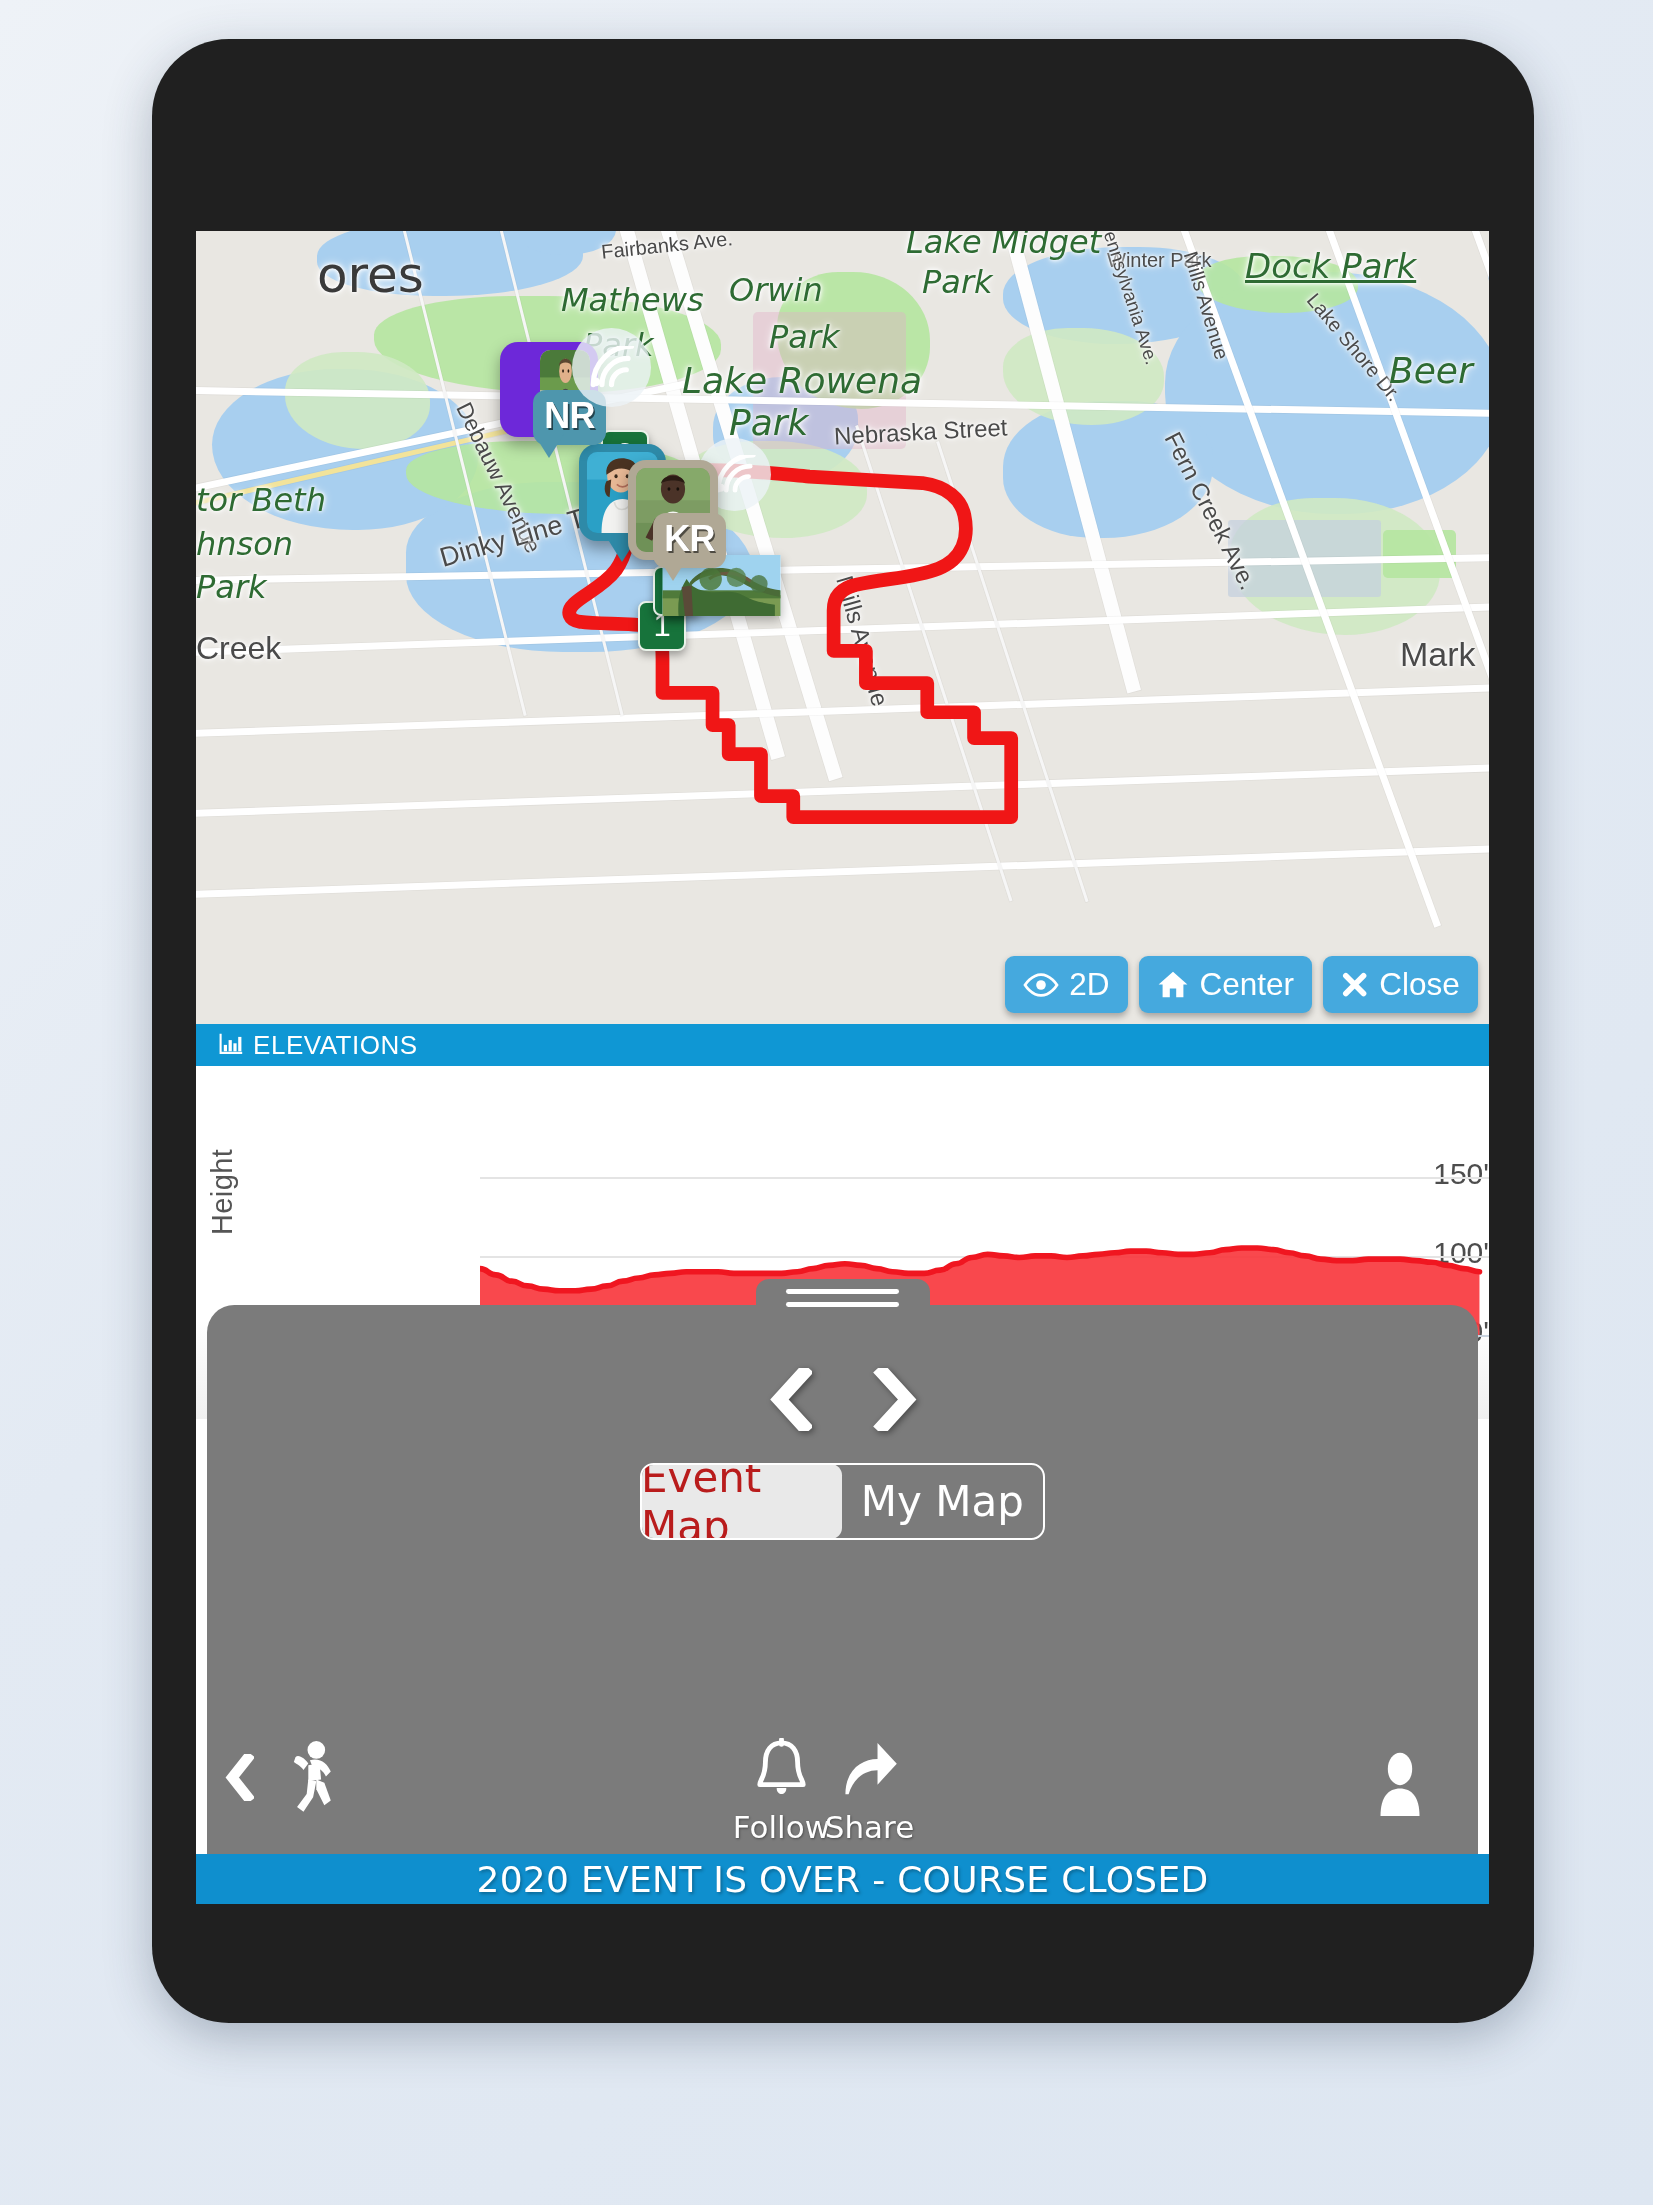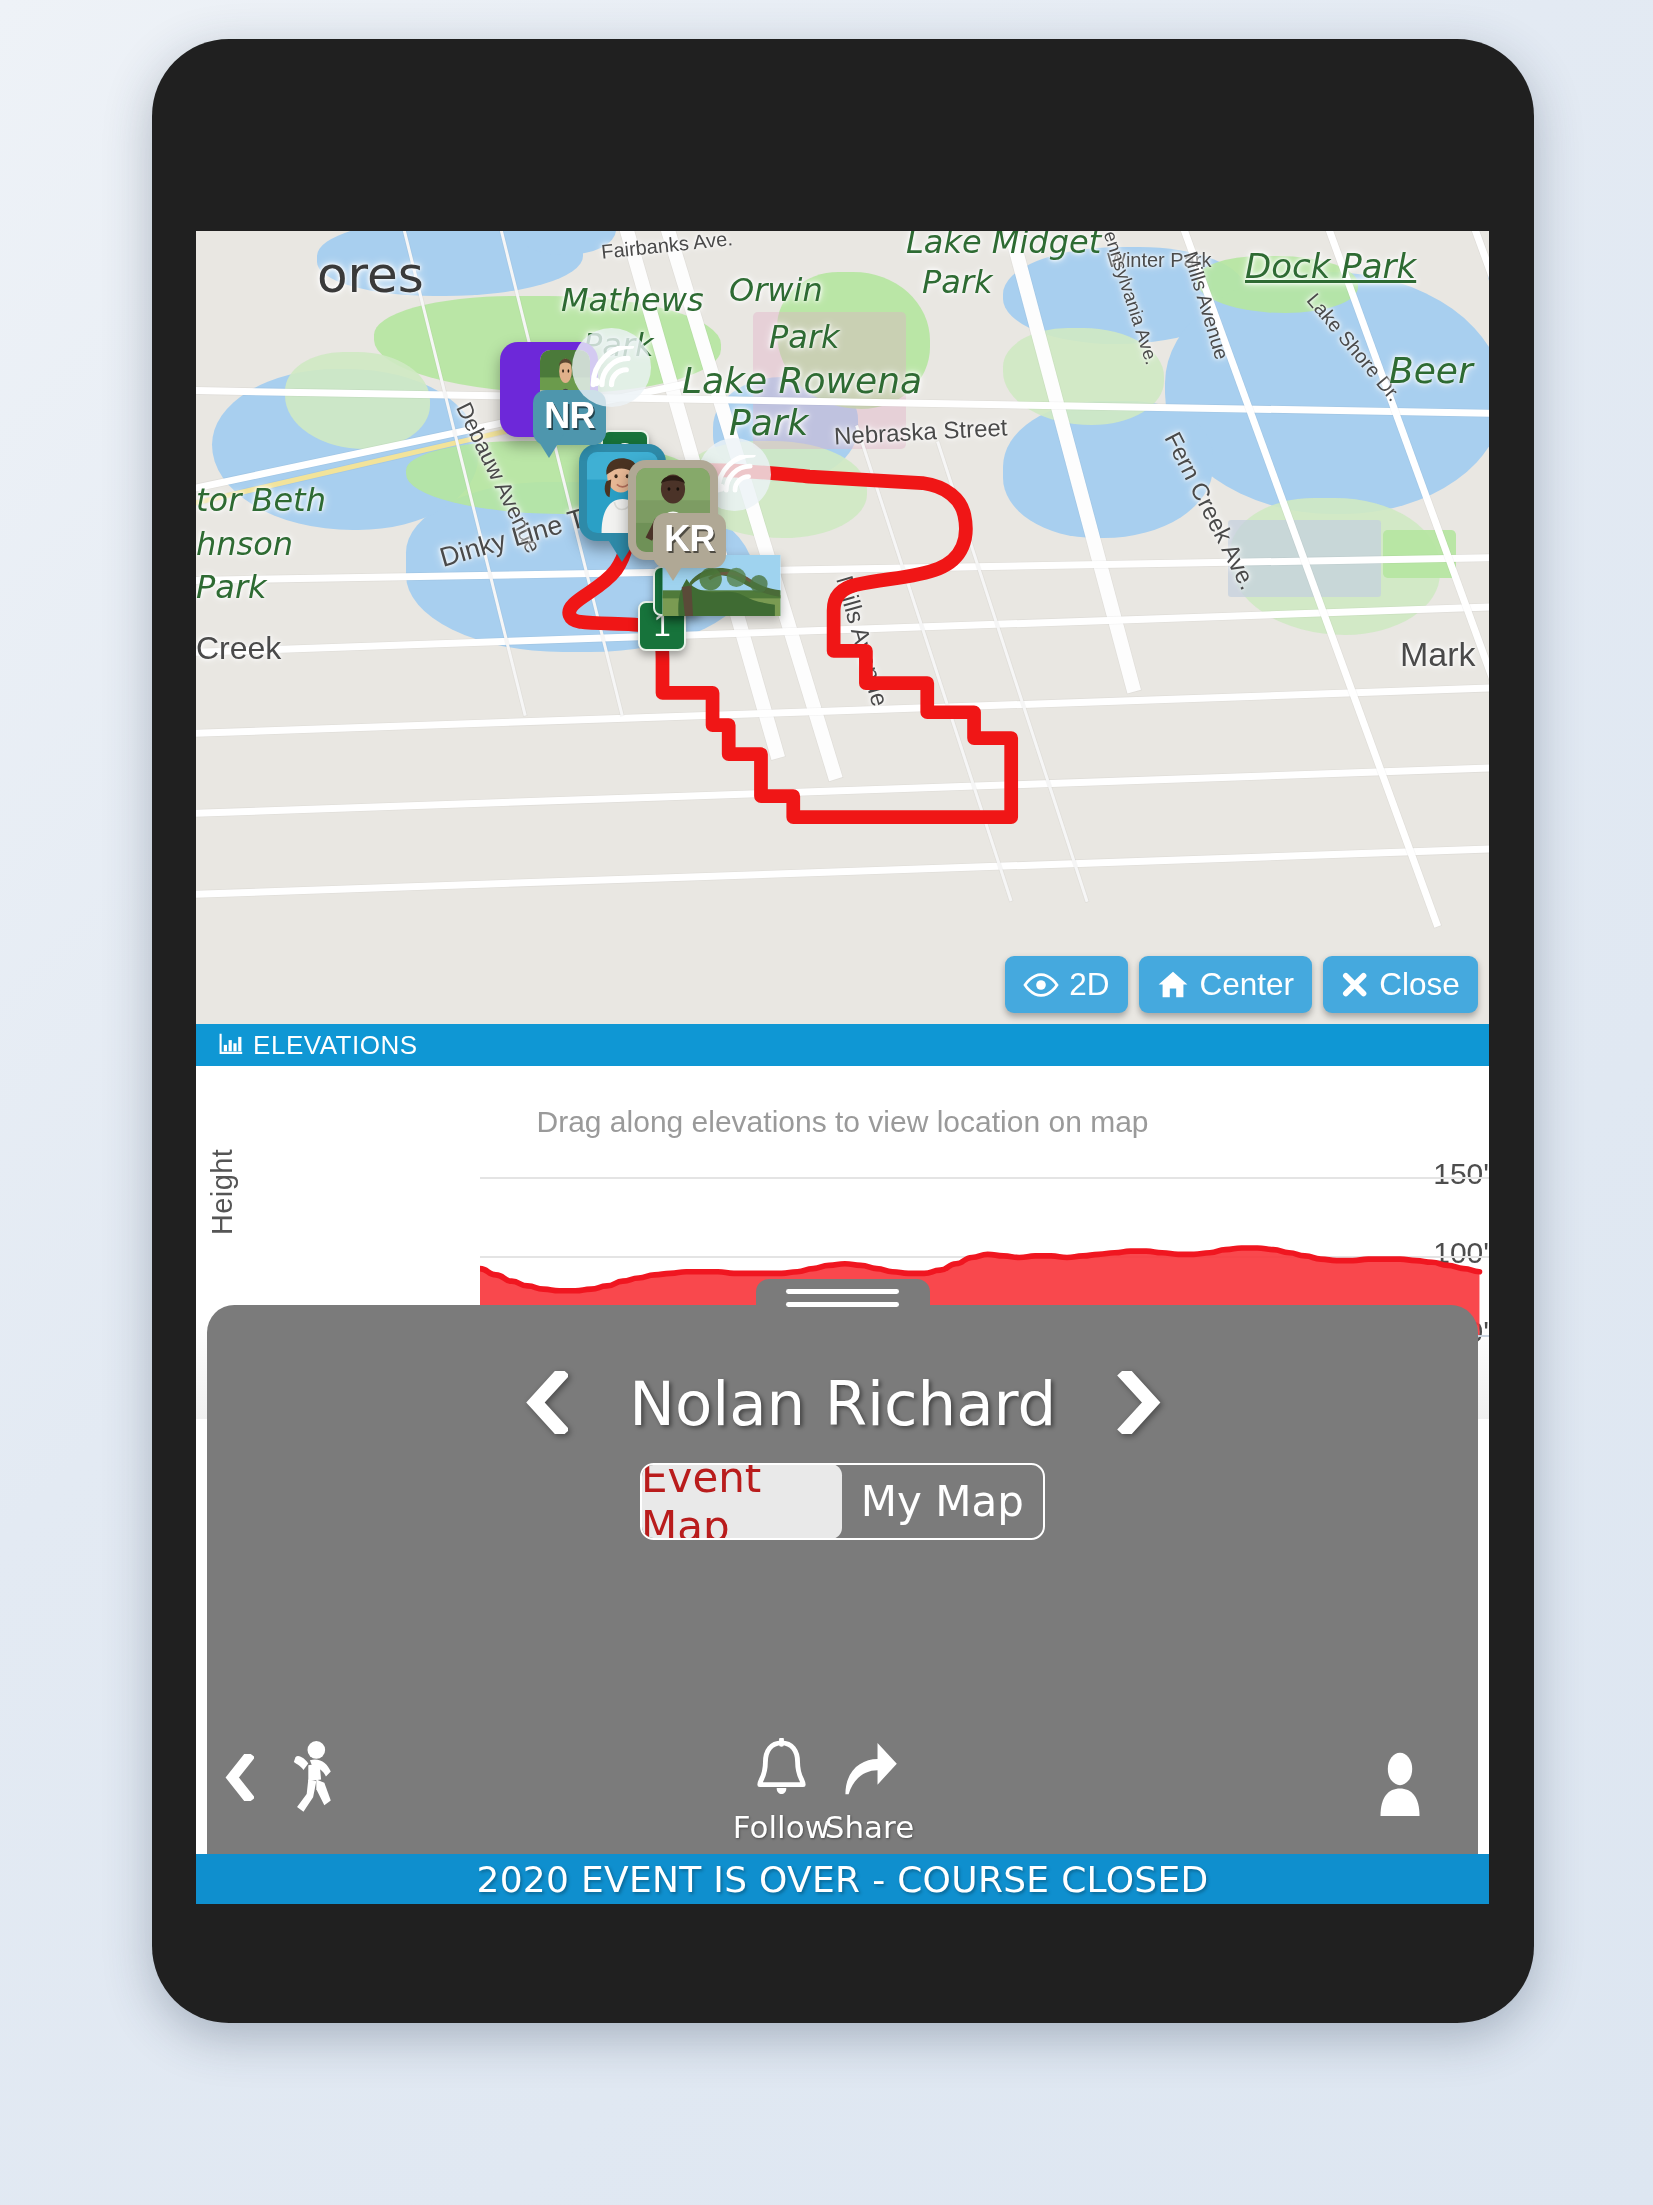--- a/index.html
+++ b/index.html
@@ -430,21 +430,20 @@
           <rect x="6" y="16" width="4" height="8" fill="#fff"></rect>
           <rect x="12" y="10" width="4" height="14" fill="#fff"></rect>
           <rect x="18" y="14" width="4" height="10" fill="#fff"></rect>
           <rect x="24" y="6" width="4" height="18" fill="#fff"></rect>
         </svg>
       </span>
       <span class="lbl">ELEVATIONS</span>
     </div>
 
     <div id="elevPanel">
-      <div id="elevHint">Drag along elevations to view location on map</div>
 
       <div id="chartWrap">
         <div class="ylabel">Height</div>
         <div id="yticks">
             <div class="ytick" style="top: 154px; width: 266px;">50'</div>
             <div class="ytick" style="top: 75px; width: 266px;">100'</div>
             <div class="ytick" style="top: -3.6px; width: 266px;">150'</div>
           </div>
         <div id="grid">
             <div class="gridline" style="left: 284px; top: 174px; width: 1009px; background: rgb(201, 211, 223); height: 2.4px;"></div>
@@ -481,21 +480,20 @@
             <div></div>
         </div>
       </div>
 
       <div id="nameRow">
         <span class="navchev">
           <svg width="44" height="63" viewBox="0 0 54 78">
             <path d="M44 6 L14 39 L44 72" fill="none" stroke="#fff" stroke-width="17" stroke-linecap="square" stroke-linejoin="miter"></path>
           </svg>
         </span>
-        <span id="athleteName">Nolan Richard</span>
         <span class="navchev">
           <svg width="44" height="63" viewBox="0 0 54 78">
             <path d="M12 6 L42 39 L12 72" fill="none" stroke="#fff" stroke-width="17" stroke-linecap="square" stroke-linejoin="miter"></path>
           </svg>
         </span>
       </div>
 
       <div id="segmented">
         <div class="segbtn active">
           <span>Event Map</span>

